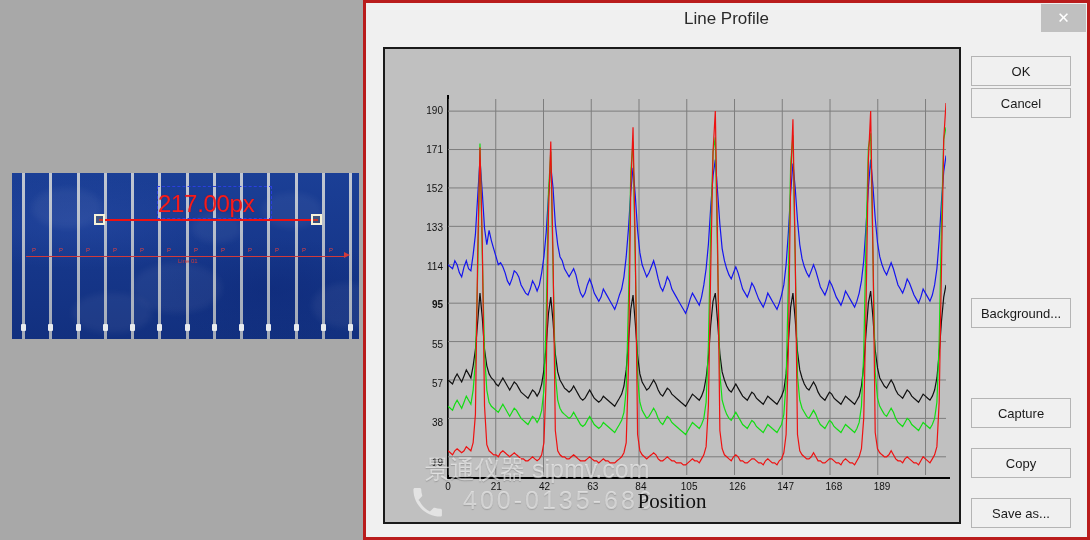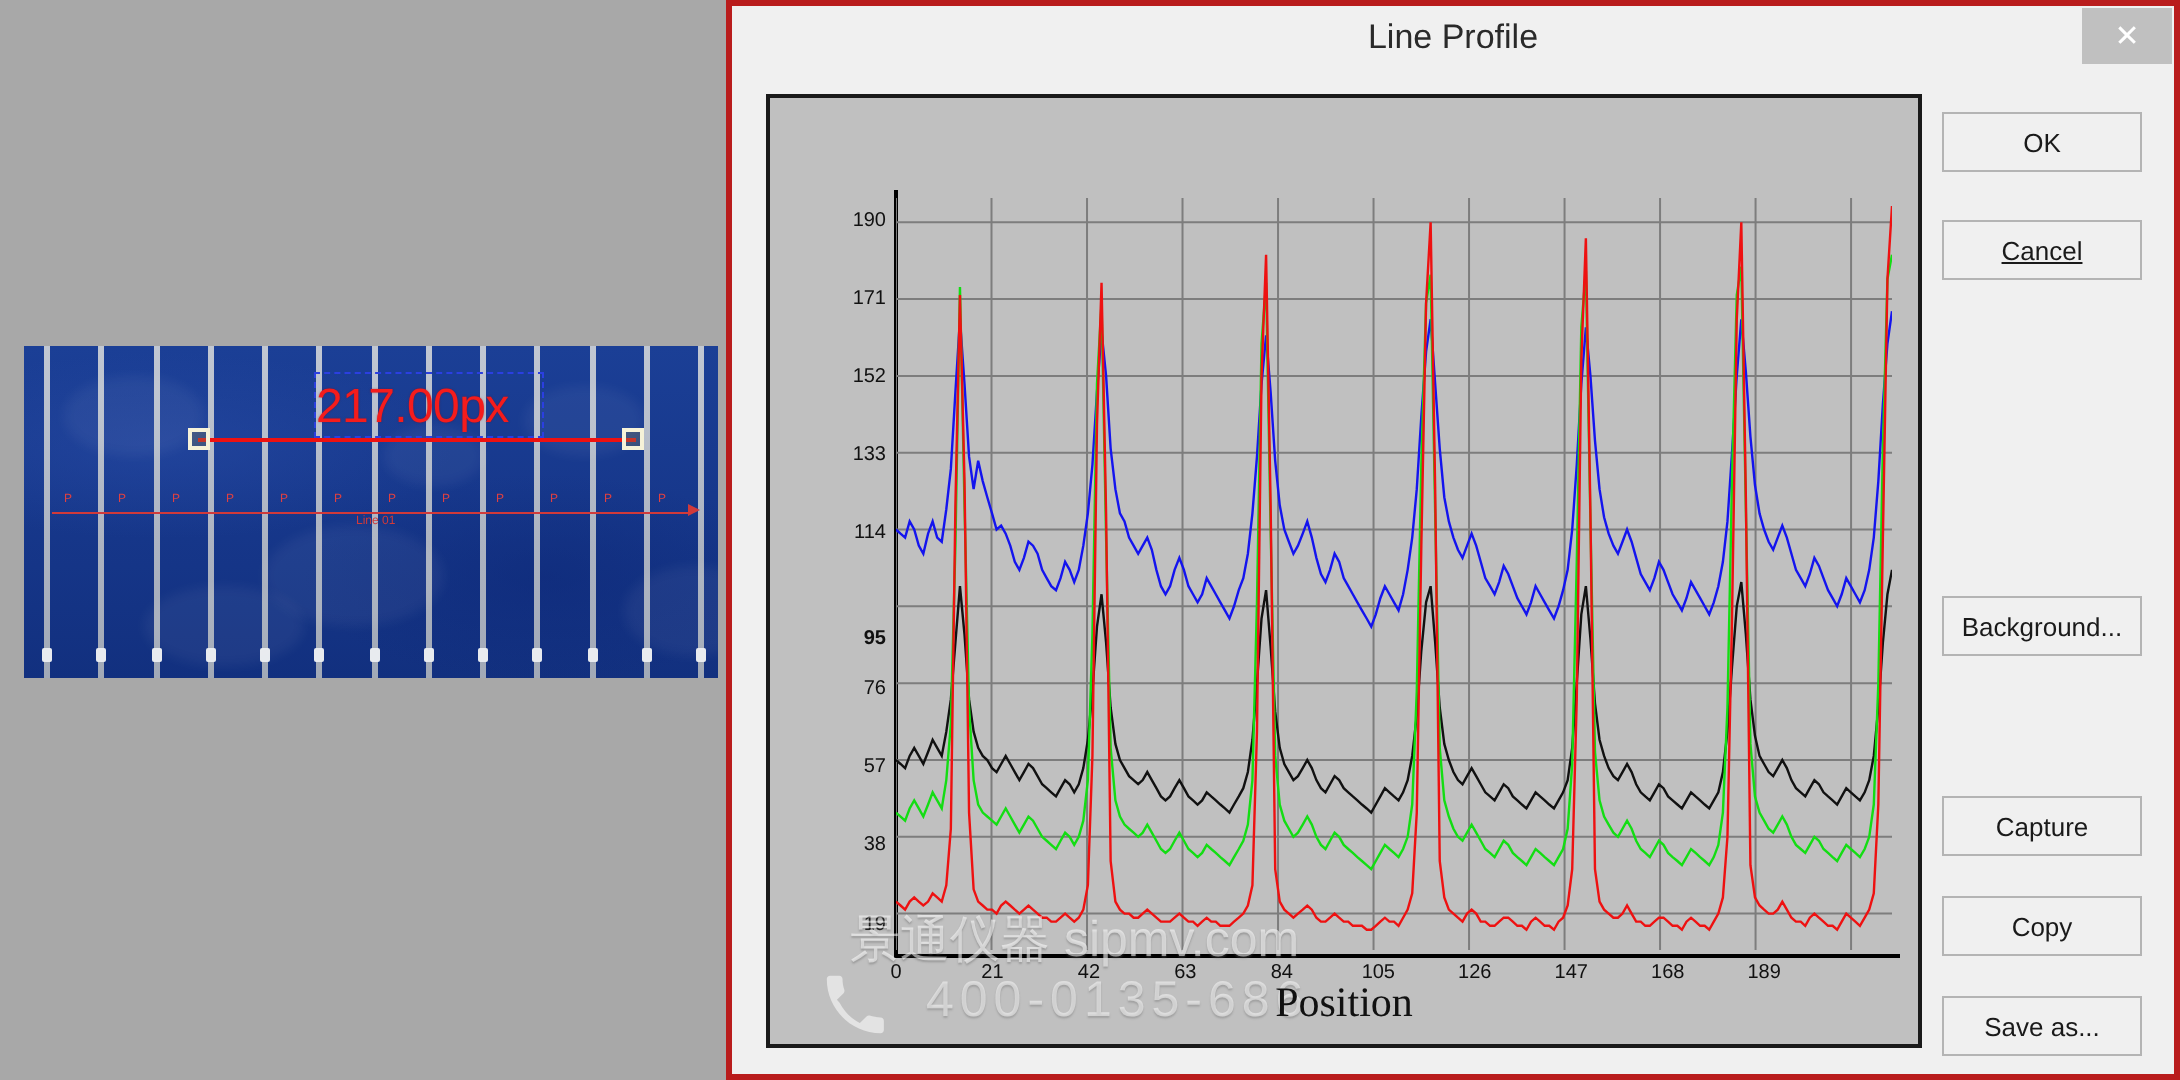--- a/index.html
+++ b/index.html
@@ -243,22 +243,22 @@
       <div id="close-button">✕</div>
     </div>
 
     <div id="plot-panel">
 
 
       <div id="ytick-wrap">
           <div class="ytick-label" style="top: 407.516px;">19</div>
           <div class="ytick-label" style="top: 368.495px;">38</div>
           <div class="ytick-label" style="top: 329.473px;">57</div>
-          <div class="ytick-label" style="top: 290.452px;">76</div>
-          <div class="ytick-label" style="top: 265px; font-weight: bold;">95</div>
+          <div class="ytick-label" style="top: 290.452px;">55</div>
+          <div class="ytick-label" style="top: 250px; font-weight: bold;">95</div>
           <div class="ytick-label" style="top: 212.409px;">114</div>
           <div class="ytick-label" style="top: 173.387px;">133</div>
           <div class="ytick-label" style="top: 134.366px;">152</div>
           <div class="ytick-label" style="top: 95.3441px;">171</div>
           <div class="ytick-label" style="top: 56.3226px;">190</div>
         </div>
       <div id="y-axis-line"></div>
       <div id="x-axis-line"></div>
 
       <div id="plot-area">
@@ -312,21 +312,21 @@
           <path fill="currentColor" d="M6.6 10.8c1.7 3.3 4.3 5.9 7.6 7.6l2.5-2.5c.3-.3.8-.4 1.2-.3 1.3.4 2.7.7 4.1.7.7 0 1.2.5 1.2 1.2V21c0 .7-.5 1.2-1.2 1.2C10.9 22.2 1.8 13.1 1.8 1.9 1.8 1.2 2.3.7 3 .7h3.5c.7 0 1.2.5 1.2 1.2 0 1.4.2 2.8.7 4.1.1.4 0 .9-.3 1.2l-2.5 2.5z"></path>
         </svg>
         <div id="wm-text2">400-0135-686</div>
       </div>
 
       <div id="x-axis-title">Position</div>
     </div>
 
     <div id="button-column">
         <div class="dlg-button" style="top: 9px;">OK</div>
-        <div class="dlg-button" style="top: 63px; text-decoration: underline;">Cancel</div>
+        <div class="dlg-button" style="top: 41px;">Cancel</div>
         <div class="dlg-button" style="top: 251px;">Background...</div>
         <div class="dlg-button" style="top: 401px;">Copy</div>
         <div class="dlg-button" style="top: 351px;">Capture</div>
         <div class="dlg-button" style="top: 451px;">Save as...</div>
       </div>
 
   </div>
 </div>
 
 </body></html>

